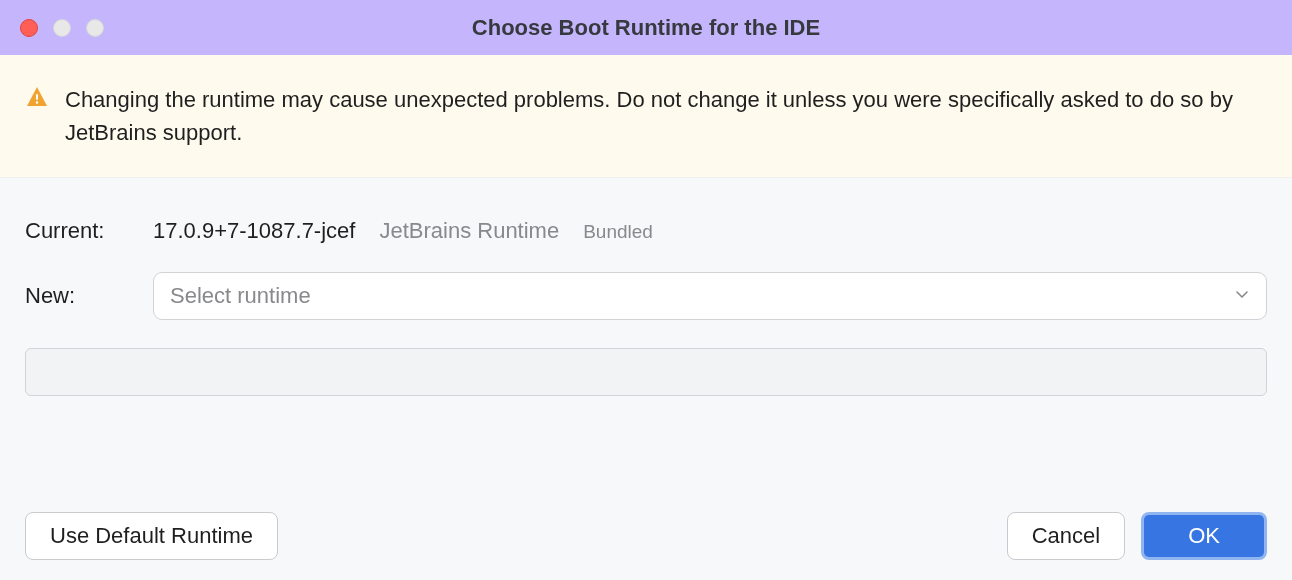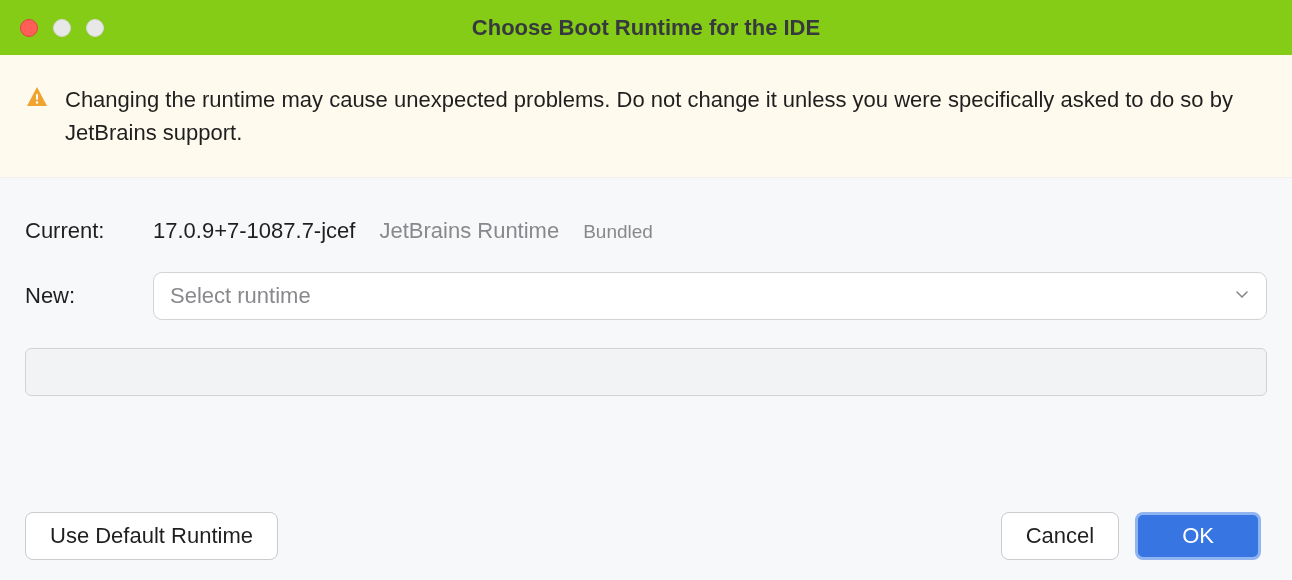--- a/index.html
+++ b/index.html
@@ -13,21 +13,21 @@
       width: 1292px;
       height: 580px;
       overflow: hidden;
     }
     .titlebar {
       height: 55px;
       display: flex;
       align-items: center;
       padding: 0 20px;
       position: relative;
-      background: #84cc16;
+      background: #c4b5fd;
     }
     .traffic-lights {
       display: flex;
       gap: 15px;
       position: absolute;
       left: 20px;
     }
     .traffic-light {
       width: 18px;
       height: 18px;
@@ -132,21 +132,21 @@
       margin-top: -12px;
     }
     .hint-text {
       font-size: 22px;
       color: #88898c;
     }
     .button-bar {
       position: absolute;
       bottom: 20px;
       left: 25px;
-      right: 31px;
+      right: 25px;
       display: flex;
       justify-content: space-between;
     }
     .button-group-right {
       display: flex;
       gap: 16px;
     }
     .btn {
       height: 48px;
       padding: 0 24px;

